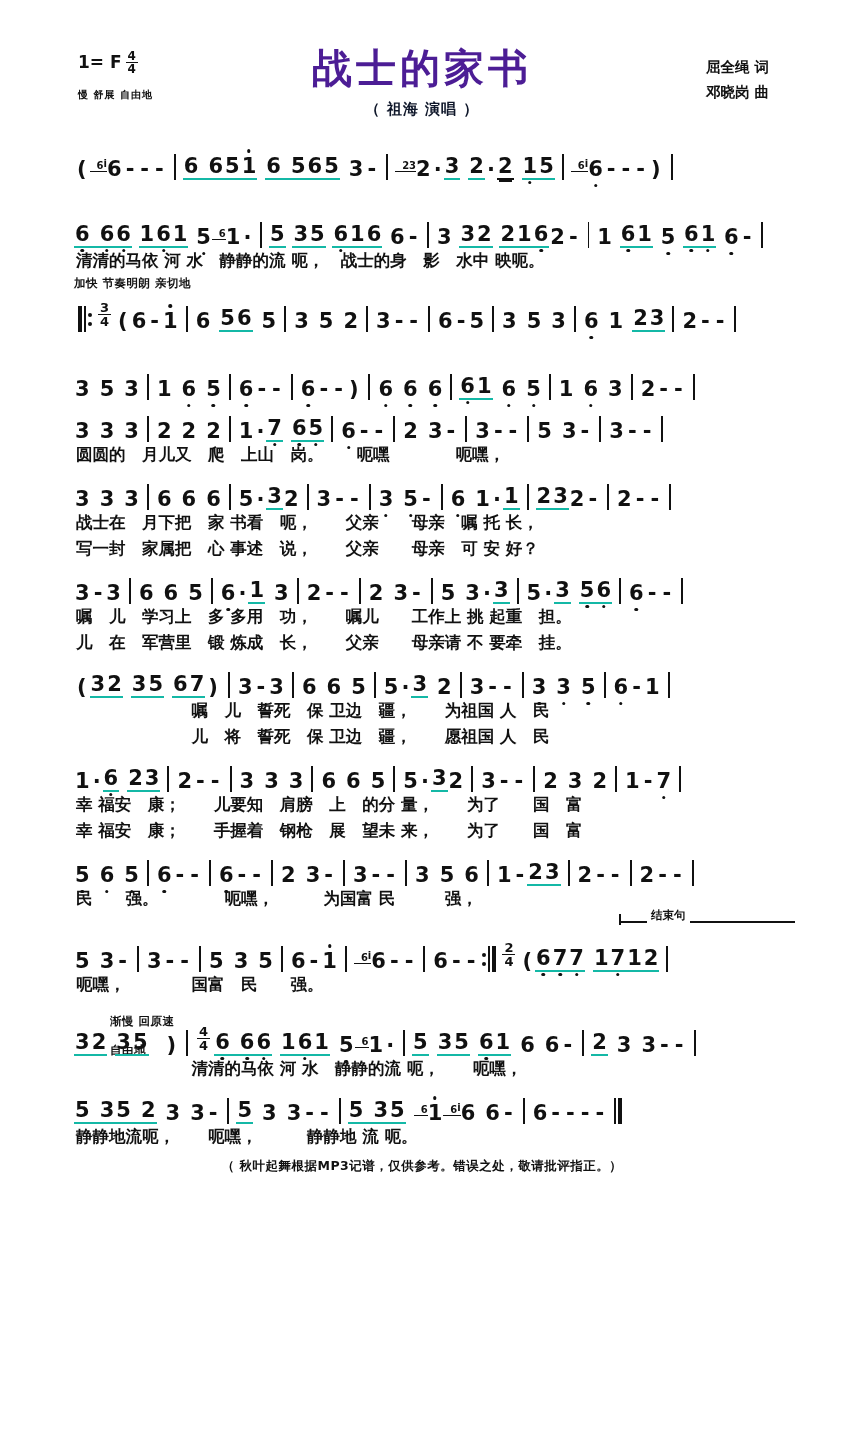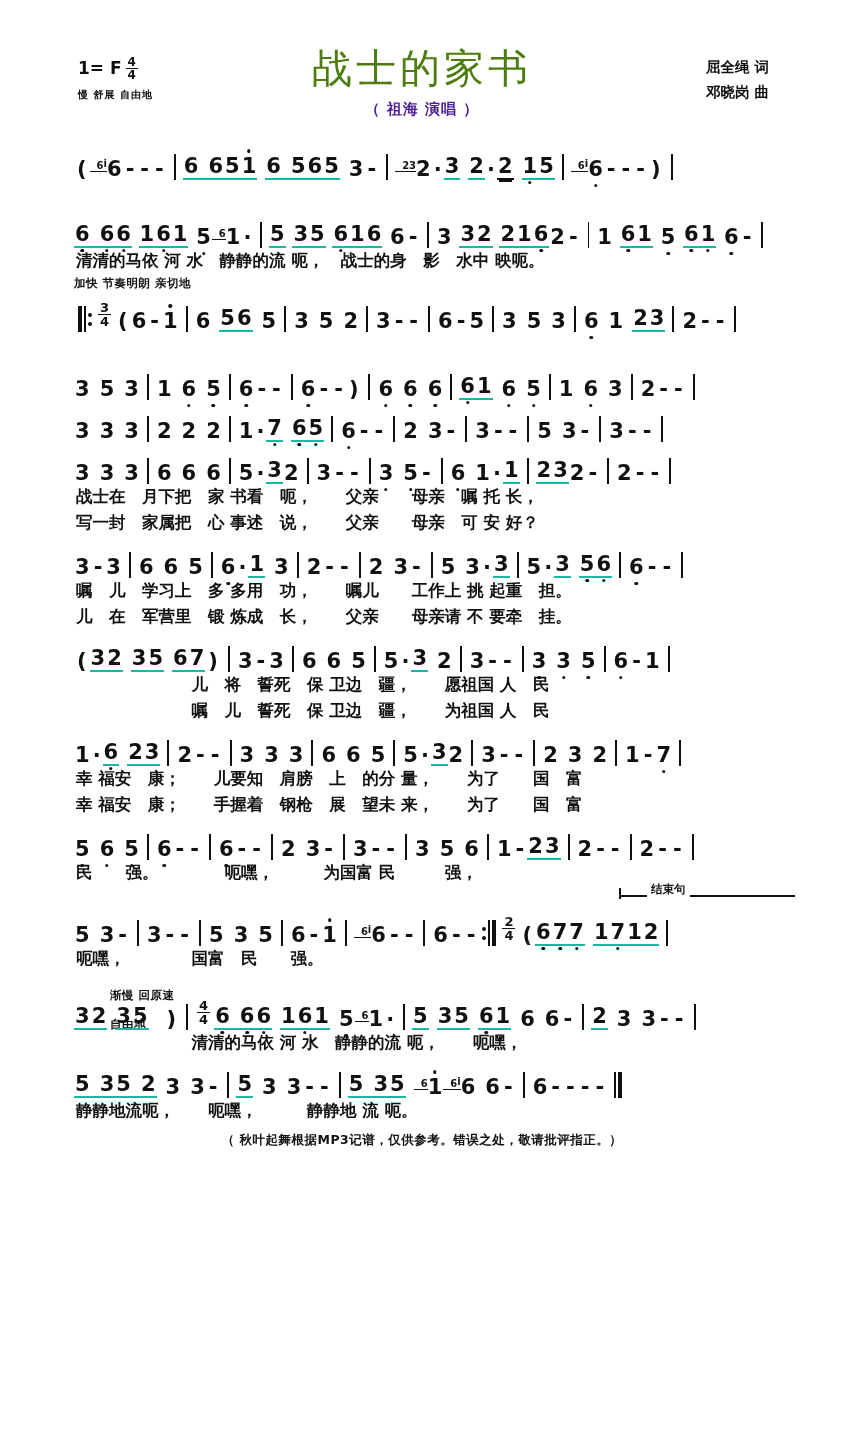--- a/index.html
+++ b/index.html
@@ -14,38 +14,38 @@
     overflow: hidden;
   }
 
   .sheet { position: relative; width: 844px; height: 1455px; padding: 0; }
 
   
   .header { position: relative; height: 120px; }
   .title {
     text-align: center;
     font-size: 40px;
-    font-weight: normal;
+    font-weight: bold;
     letter-spacing: 4px;
-    color: #4d7c0f;
+    color: #4c1d95;
     padding-top: 48px;
     line-height: 1;
   }
   .singer {
     text-align: center;
     font-size: 15px;
     font-weight: bold;
     letter-spacing: 1px;
     margin-top: 12px;
-    color: #4c1d95;
+    color: #0f172a;
   }
   .keyblock {
     position: absolute;
     left: 78px;
-    top: 58px;
+    top: 52px;
     font-size: 17px;
     font-weight: bold;
     display: flex;
     align-items: flex-start;
     gap: 4px;
   }
   .frac {
     display: inline-flex;
     flex-direction: column;
     align-items: center;
@@ -452,20 +452,21 @@
         <span class="n">5</span>
           <span class="sp4"></span>
           <span class="n">3</span>
           <span class="dash">-</span>
         <span class="bar"></span>
         <span class="n">3</span>
           <span class="dash">-</span>
           <span class="dash">-</span>
         <span class="bar"></span>
       </div>
+      <div class="lyricrow">圆圆的　月儿又　爬　上山　岗。　　呃嘿　　　　呃嘿，</div>
     </div>
 
     <div class="system">
       <div class="noterow">
         <span class="n">3</span>
           <span class="sp4"></span>
           <span class="n">3</span>
           <span class="sp4"></span>
           <span class="n">3</span>
         <span class="bar"></span>
@@ -590,22 +591,22 @@
           <span class="sp4"></span>
           <span class="n oct-lo">3</span>
           <span class="sp4"></span>
           <span class="n oct-lo">5</span>
         <span class="bar"></span>
         <span class="n oct-lo">6</span>
           <span class="dash">-</span>
           <span class="n">1</span>
         <span class="bar"></span>
       </div>
+      <div class="lyricrow">　　　　　　　嘱　儿　誓死　保 卫边　疆，　　为祖国 人　民</div>
       <div class="lyricrow">　　　　　　　儿　将　誓死　保 卫边　疆，　　愿祖国 人　民</div>
-      <div class="lyricrow">　　　　　　　嘱　儿　誓死　保 卫边　疆，　　为祖国 人　民</div>
     </div>
 
     <div class="system">
       <div class="noterow">
         <span class="n">1</span>
           <span class="dot">·</span>
         <span class="beam1"><span class="n oct-lo">6</span></span>
           <span class="sp4"></span>
         <span class="beam1"><span class="n">2</span><span class="n">3</span></span>
         <span class="bar"></span>

